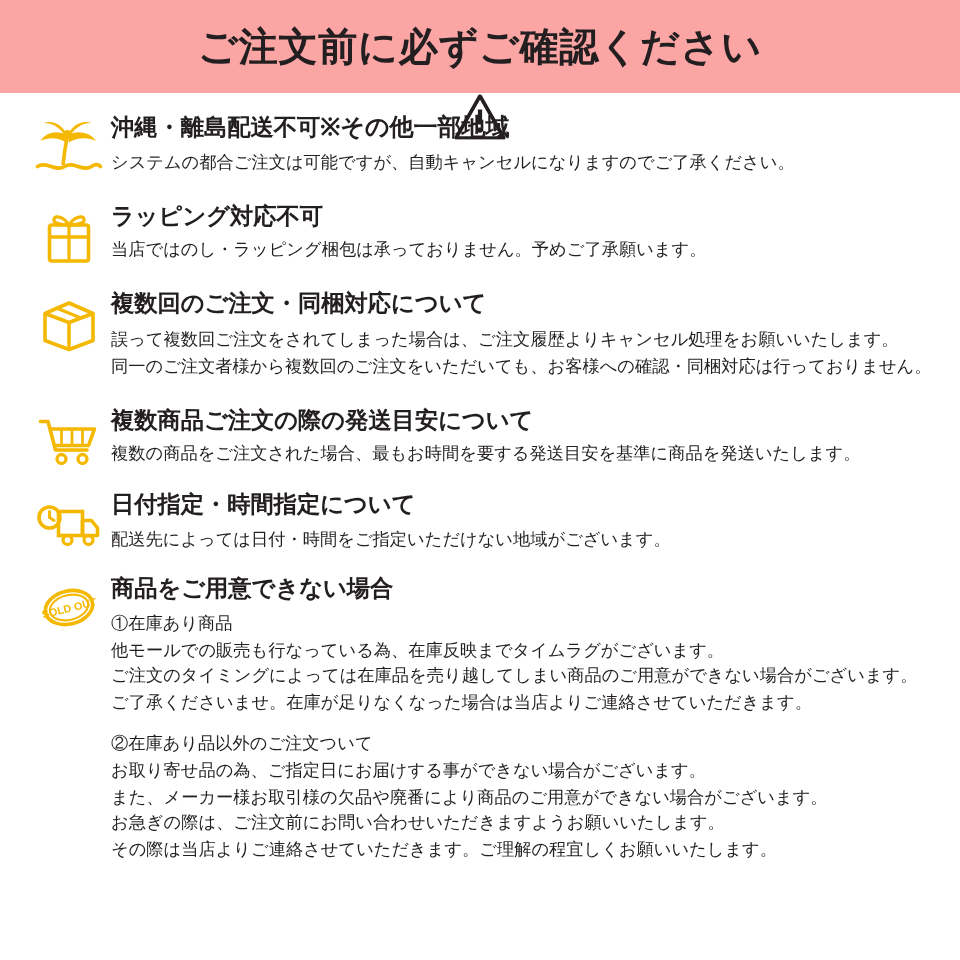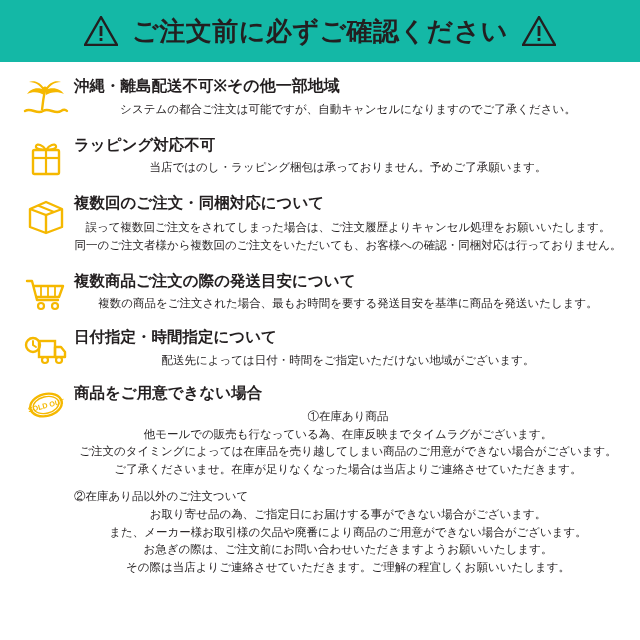--- a/index.html
+++ b/index.html
@@ -16,26 +16,27 @@
   }
   .page {
     position: relative;
     width: 640px;
     height: 640px;
     box-sizing: border-box;
   }
 
   
   .banner {
-    background: #14b8a6;
+    background: #fca5a5;
     height: 62px;
     display: flex;
     align-items: center;
     justify-content: center;
     gap: 14px;
+    flex-direction: column;
   }
   .banner-title {
     font-size: 26px;
     font-weight: bold;
     letter-spacing: 0.5px;
     color: #231f20;
     white-space: nowrap;
   }
   .warn-icon {
     width: 34px;
@@ -76,21 +77,20 @@
   }
   .item-title .note {
     font-size: 16px;
     font-weight: bold;
   }
   .item-line {
     font-size: 11.5px;
     line-height: 1.55;
     color: #231f20;
     margin: 0;
-    text-align: center;
   }
   .item-line.gap {
     margin-top: 7px;
   }
   .sub-head {
     font-size: 11.5px;
     line-height: 1.55;
     margin: 9px 0 0 0;
   }
 

